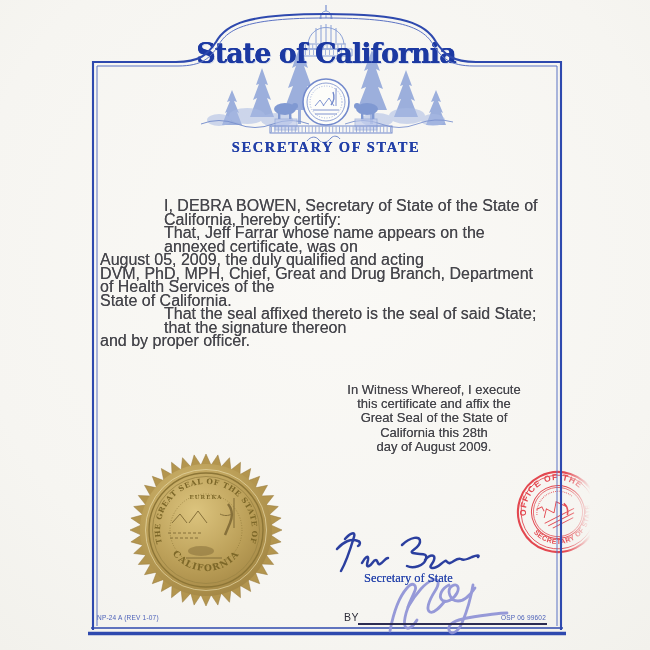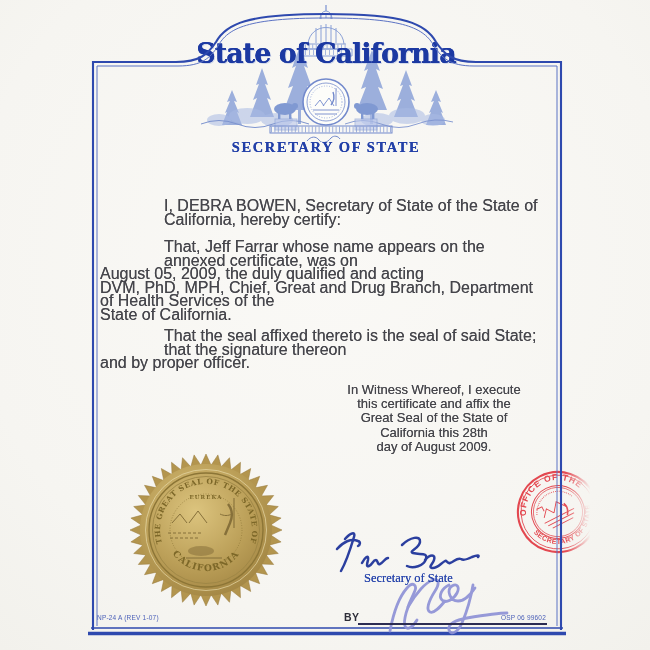--- a/index.html
+++ b/index.html
@@ -13,29 +13,29 @@
      font-family:"DejaVu Serif",serif;font-weight:700;font-size:27px;
      color:#1c39a2;letter-spacing:-1px;
      text-shadow:0 0 .6px #1c39a2, 1px 1px 0 rgba(138,160,214,.35);}
   .office-heading{left:120px;top:139px;width:412px;text-align:center;
      font-family:"Liberation Serif",serif;font-weight:700;font-size:14.5px;
      color:#2340a8;letter-spacing:1.6px;text-shadow:0 0 .4px #2340a8;}
   
   .body-copy{left:100px;top:199px;width:447px;color:#45454b;
      font-size:16px;line-height:13.5px;text-shadow:0 0 .3px rgba(60,60,66,.8);}
   .body-copy .para{margin:0;}
-  .body-copy .p2{margin-top:14px;}
-  .body-copy .p3{margin-top:8px;}
+  .body-copy .p2{margin-top:0;}
+  .body-copy .p3{margin-top:0;}
   .indent{padding-left:64px;}
   .witness{left:334px;top:383px;width:200px;color:#45454b;
      font-size:13px;line-height:14.2px;text-shadow:0 0 .3px rgba(60,60,66,.8);text-align:center;}
   
   .secretary-printed{left:364px;top:571px;font-family:"Liberation Serif",serif;
      font-size:12.5px;color:#2946ac;text-shadow:0 0 .3px #2946ac;}
-  .by-label{left:344px;top:611px;font-size:10.5px;font-weight:700;color:#2d2d38;
+  .by-label{left:344px;top:611px;font-size:10.5px;font-weight:400;color:#2d2d38;
      letter-spacing:.5px;}
   .by-rule{left:358px;top:623px;width:189px;height:1.5px;background:#2c2c52;}
   .form-number{left:97px;top:614px;font-size:6.5px;color:#4a5fb8;letter-spacing:.2px;}
   .print-code{left:500px;top:614px;width:46px;text-align:right;font-size:6.5px;
      color:#4a5fb8;letter-spacing:.2px;}
   
   .stamp-wrap{left:513px;top:467px;width:90px;height:90px;opacity:.93;
      -webkit-mask-image:linear-gradient(90deg,#000 58%,rgba(0,0,0,.45) 74%,transparent 86%);
      mask-image:linear-gradient(90deg,#000 58%,rgba(0,0,0,.45) 74%,transparent 86%);}
   svg{display:block;}

